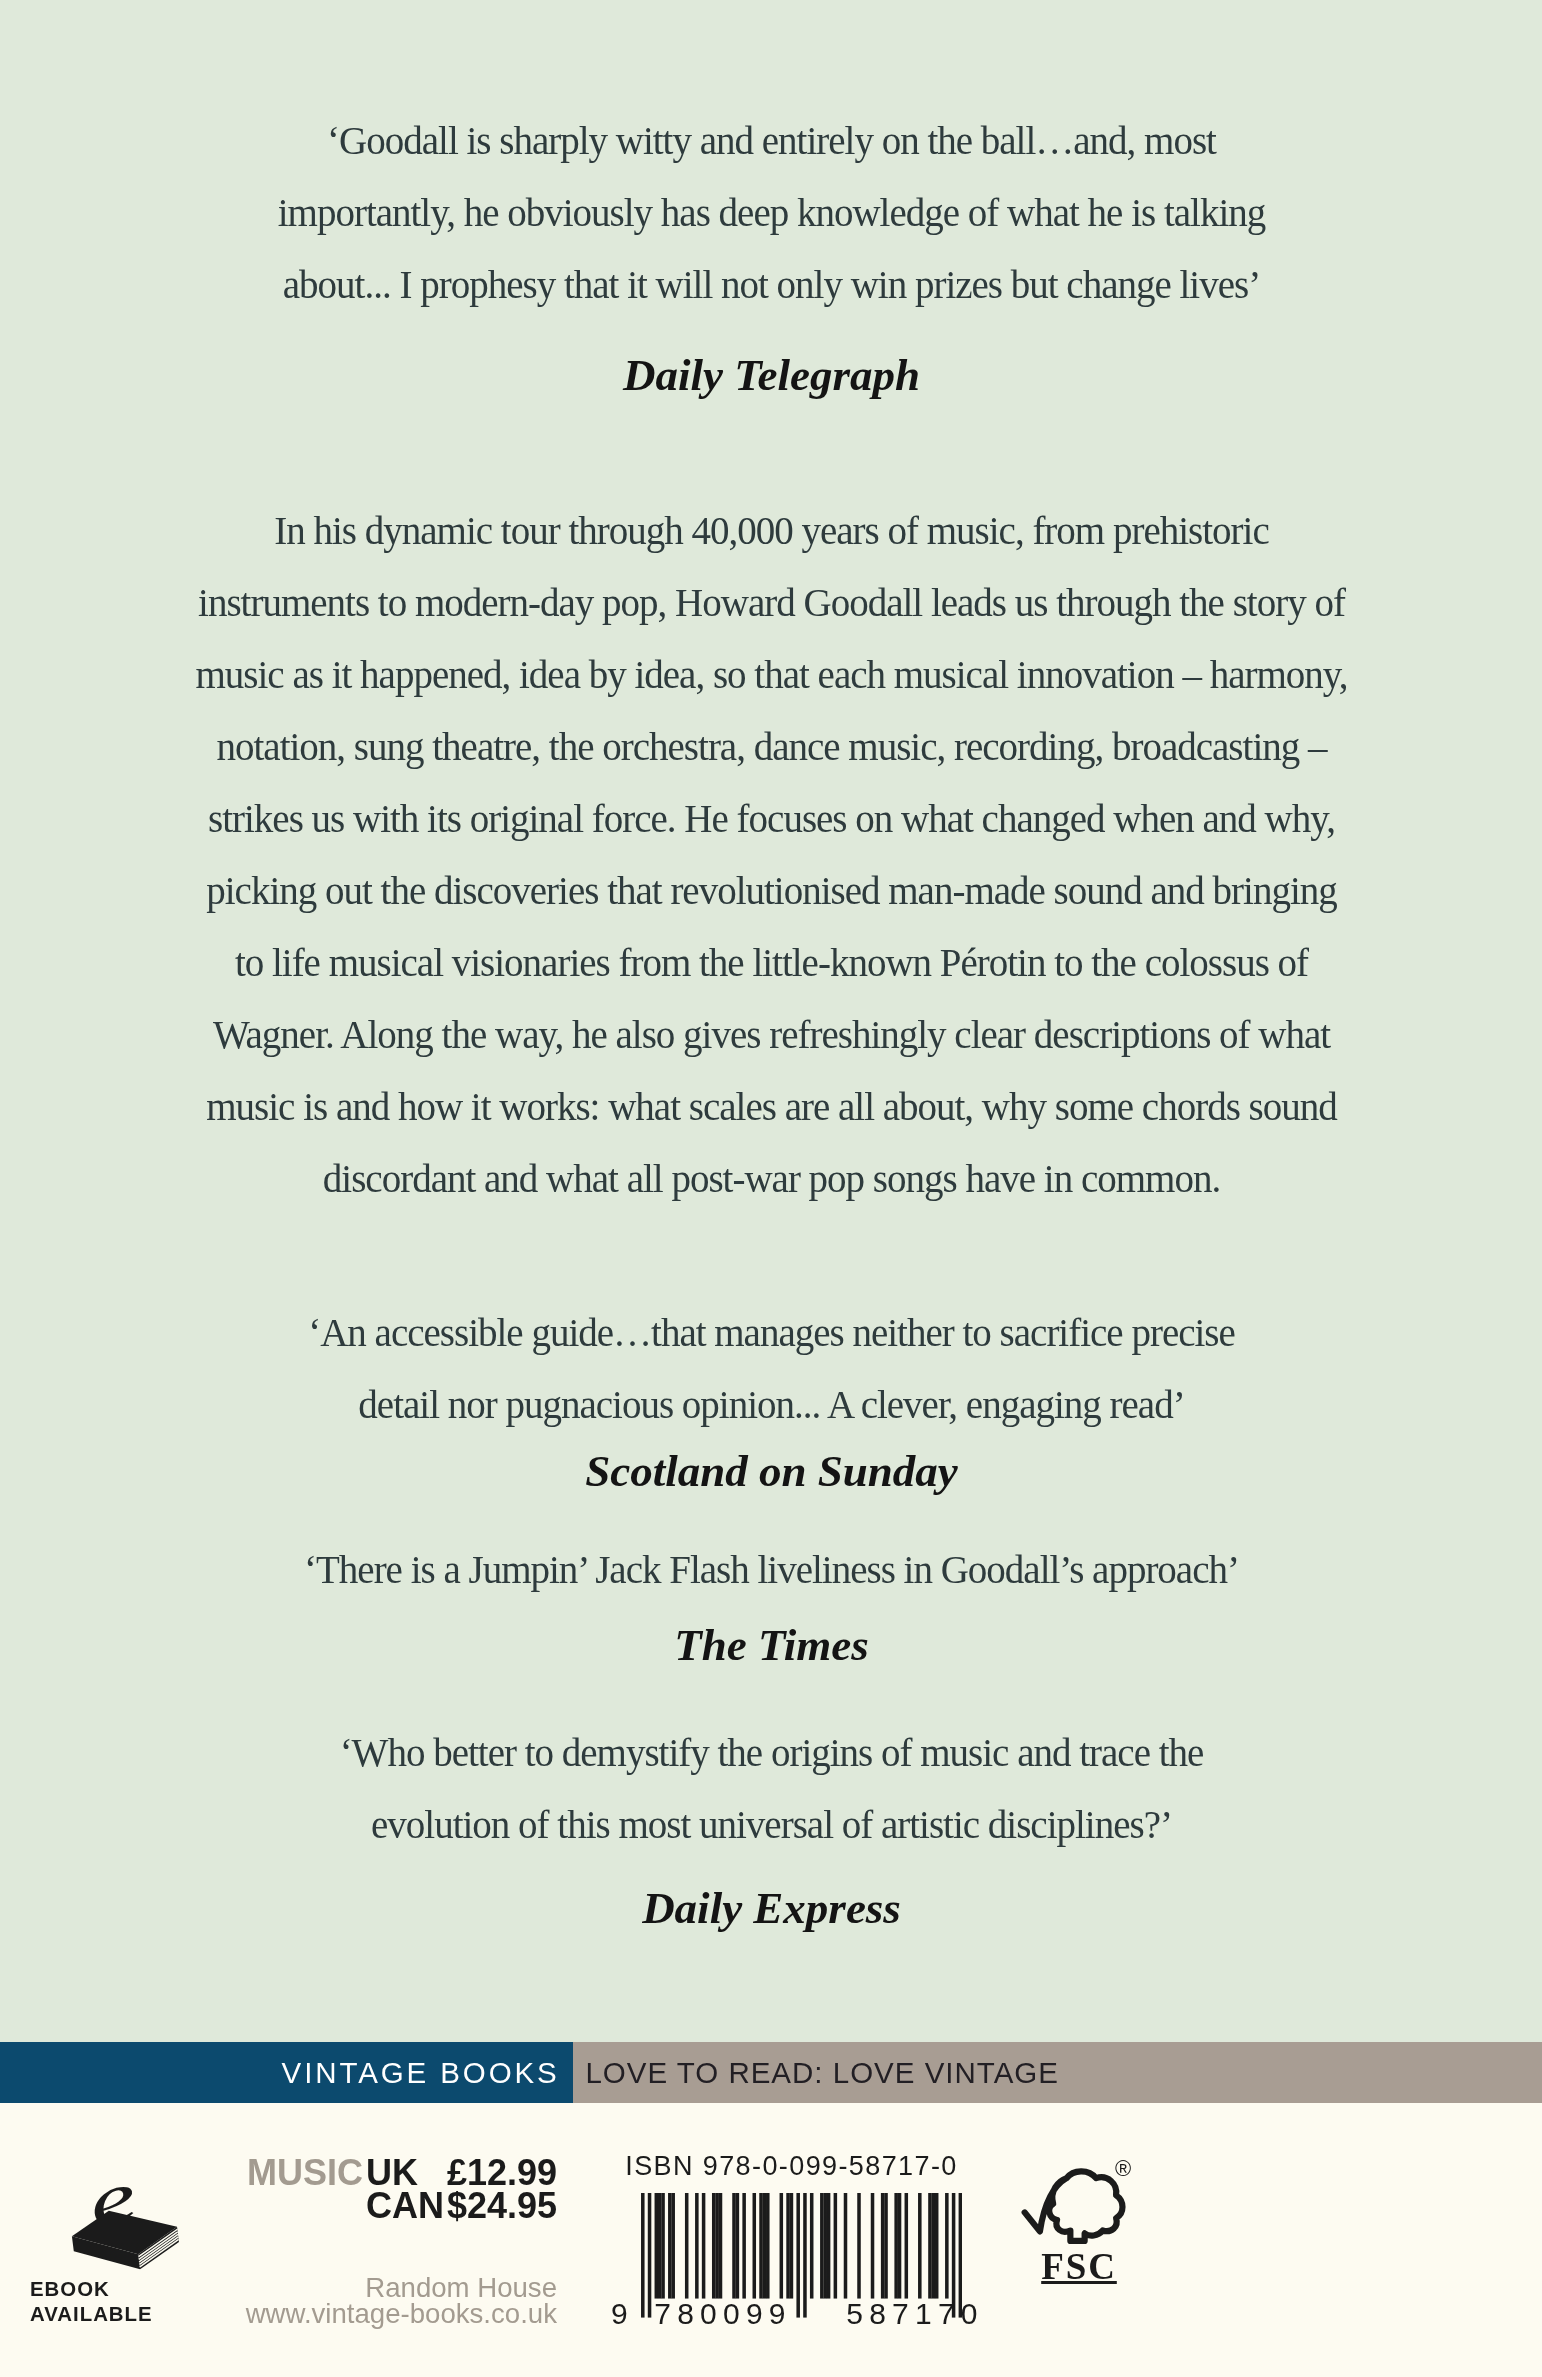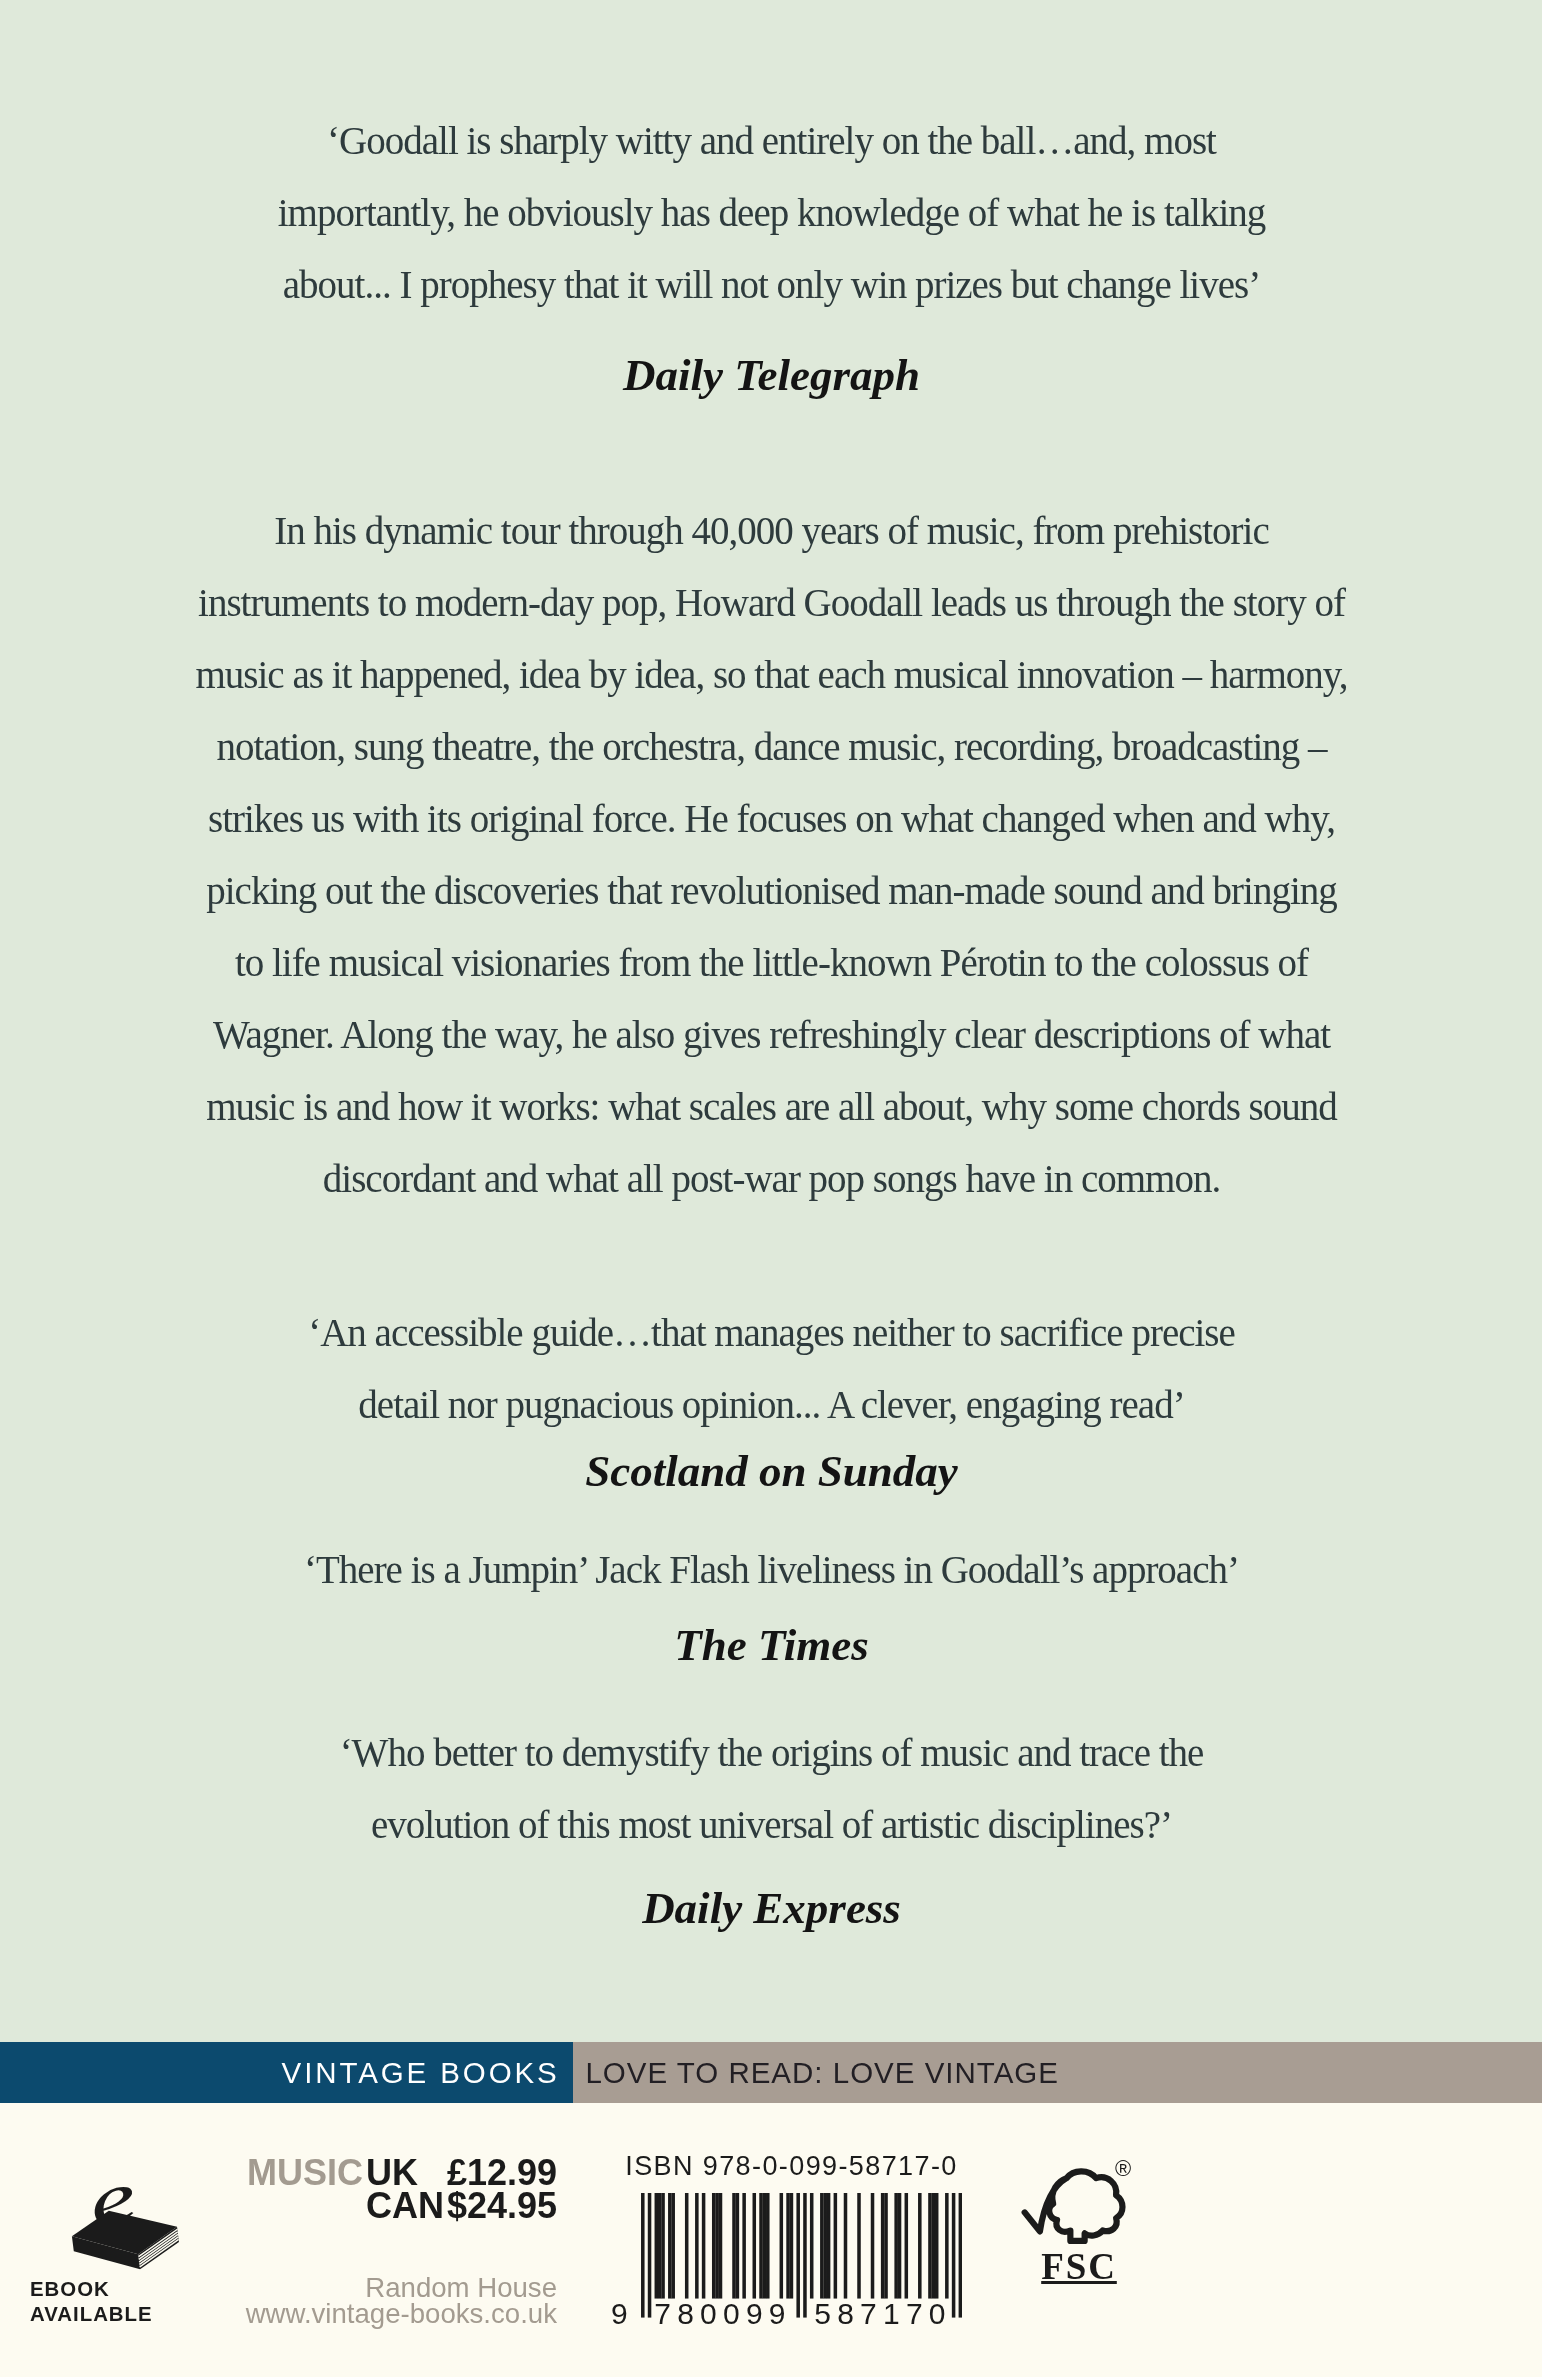--- a/index.html
+++ b/index.html
@@ -149,21 +149,21 @@
         <rect x="582.63" y="0" width="7.41" height="222"></rect>
         <rect x="603.95" y="0" width="7.41" height="222"></rect>
         <rect x="611.05" y="0" width="7.41" height="222"></rect>
         <rect x="618.16" y="0" width="7.41" height="222"></rect>
         <rect x="639.47" y="0" width="7.41" height="222"></rect>
         <rect x="653.68" y="0" width="7.41" height="262"></rect>
         <rect x="667.89" y="0" width="7.41" height="262"></rect>
       </svg>
     <span class="pos sans blk bc-digit" style="left:611px;top:2299px">9</span>
     <span class="pos sans blk bc-digit" style="left:723px;top:2299px;transform:translateX(-50%);letter-spacing:6.2px">780099</span>
-    <span class="pos sans blk bc-digit" style="left:883px;top:2299px;transform:translateX(-50%);letter-spacing:6.2px">587170</span>
+    <span class="pos sans blk bc-digit" style="left:915px;top:2299px;transform:translateX(-50%);letter-spacing:6.2px">587170</span>
 
     <svg class="pos" style="left:1018px;top:2159px" width="119" height="93" viewBox="0 0 250 195">
       <path d="M14,112 L46,152 C54,100 70,58 102,40 C116,22 148,20 164,40 C188,32 210,52 206,76 C224,88 224,114 206,124 C212,142 196,156 178,150 C168,162 150,164 140,156 L140,172 L110,172 L110,150 C92,158 76,146 82,128 C64,124 60,102 74,94 C66,68 84,46 102,40" fill="none" stroke="#1b1b1b" stroke-width="13" stroke-linecap="round" stroke-linejoin="round"></path>
     </svg>
     <span class="pos sans blk reg-mark">®</span>
     <div class="pos fsc-label">FSC</div>
 
   </section>
 </div>
 

